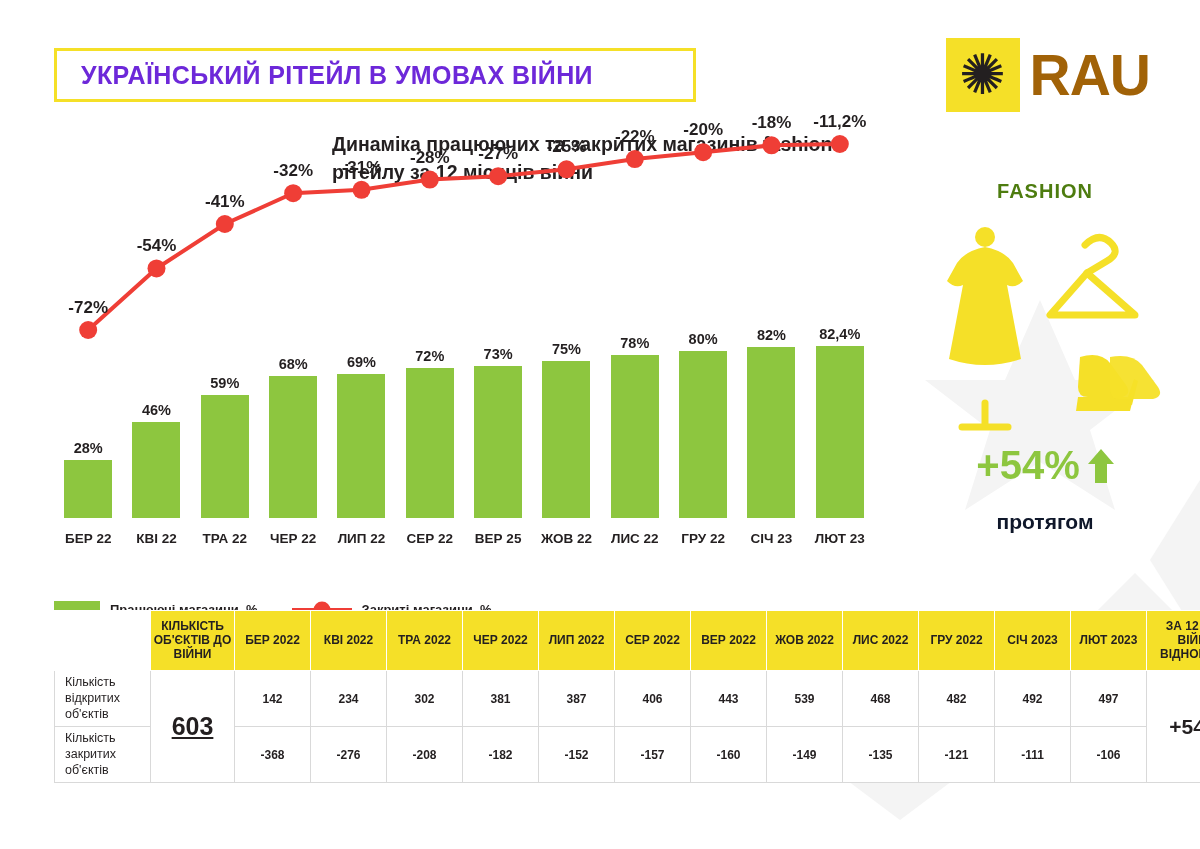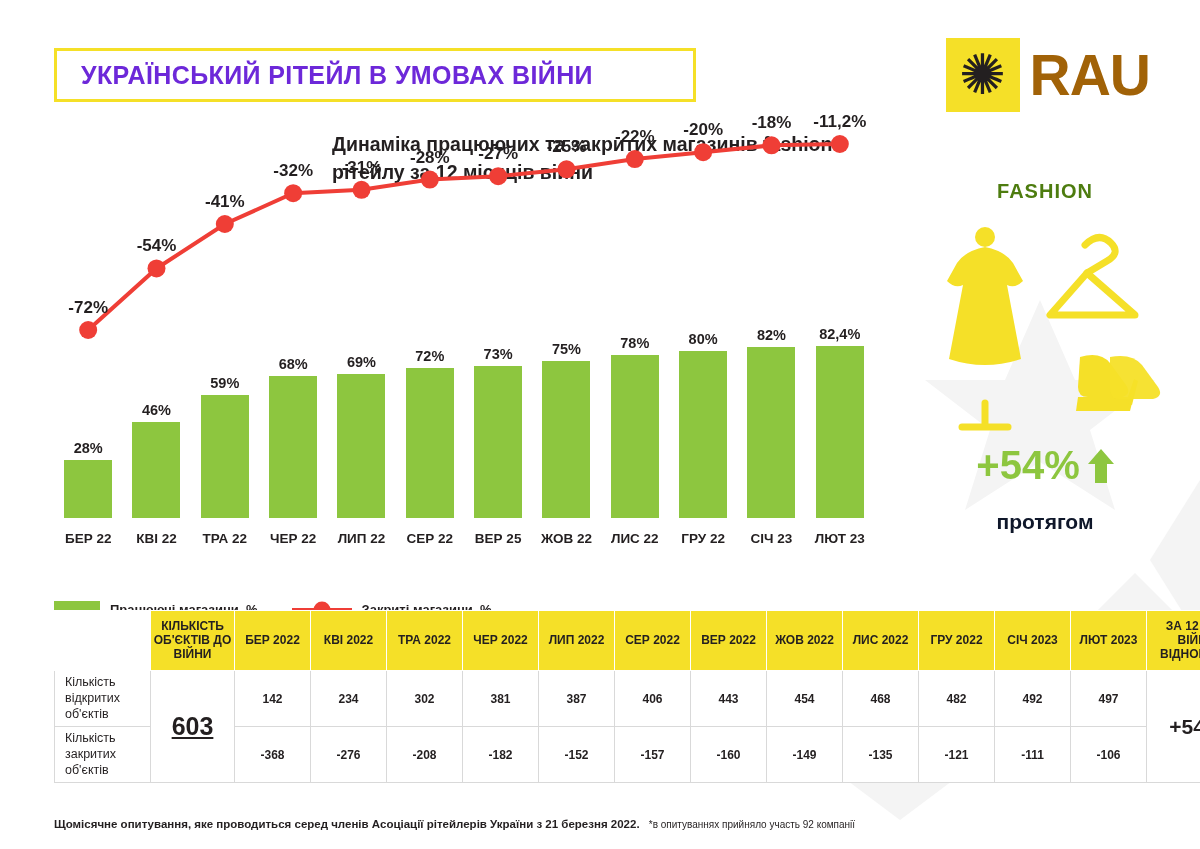--- a/index.html
+++ b/index.html
@@ -478,21 +478,21 @@
           <tr>
             <td class="rowhead">Кількість відкритих об'єктів</td>
             <td class="big" rowspan="2">603</td>
             <td>142</td>
             <td>234</td>
             <td>302</td>
             <td>381</td>
             <td>387</td>
             <td>406</td>
             <td>443</td>
-            <td>454</td>
+            <td>539</td>
             <td>468</td>
             <td>482</td>
             <td>492</td>
             <td>497</td>
             <td class="recovered" rowspan="2">+54%</td>
           </tr>
           <tr>
             <td class="rowhead">Кількість закритих об'єктів</td>
             <td>-368</td>
             <td>-276</td>
@@ -504,18 +504,14 @@
             <td>-149</td>
             <td>-135</td>
             <td>-121</td>
             <td>-111</td>
             <td>-106</td>
           </tr>
         </tbody>
     </table>
   </div>
 
-  <div class="footnote">
-    <span>Щомісячне опитування, яке проводиться серед членів Асоціації рітейлерів України з 21 березня 2022.</span>
-    <span class="small">*в опитуваннях прийняло участь 92 компанії</span>
-  </div>
 
 </div>
 
 </body></html>

